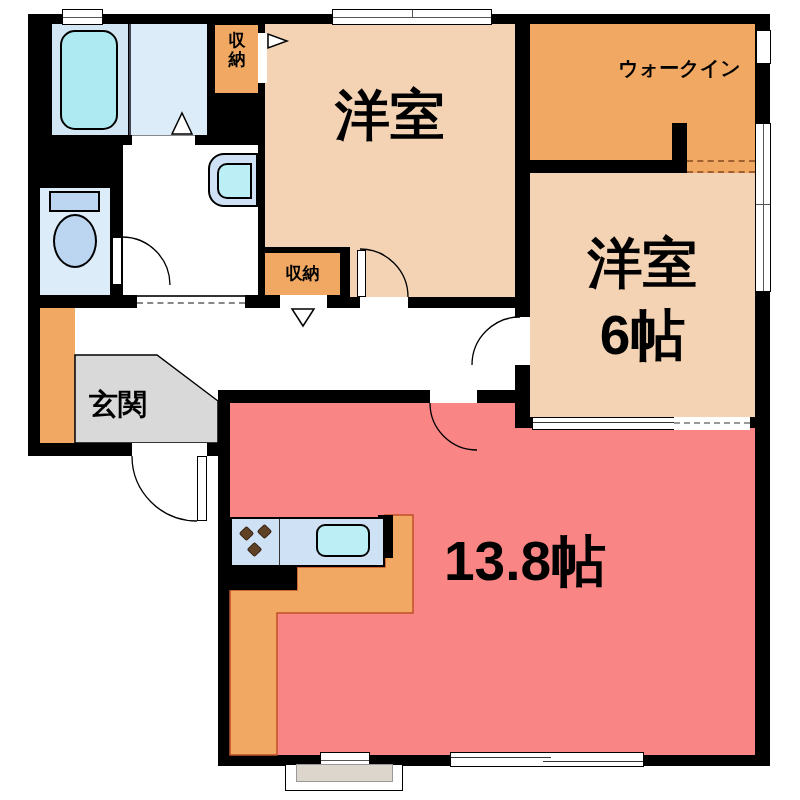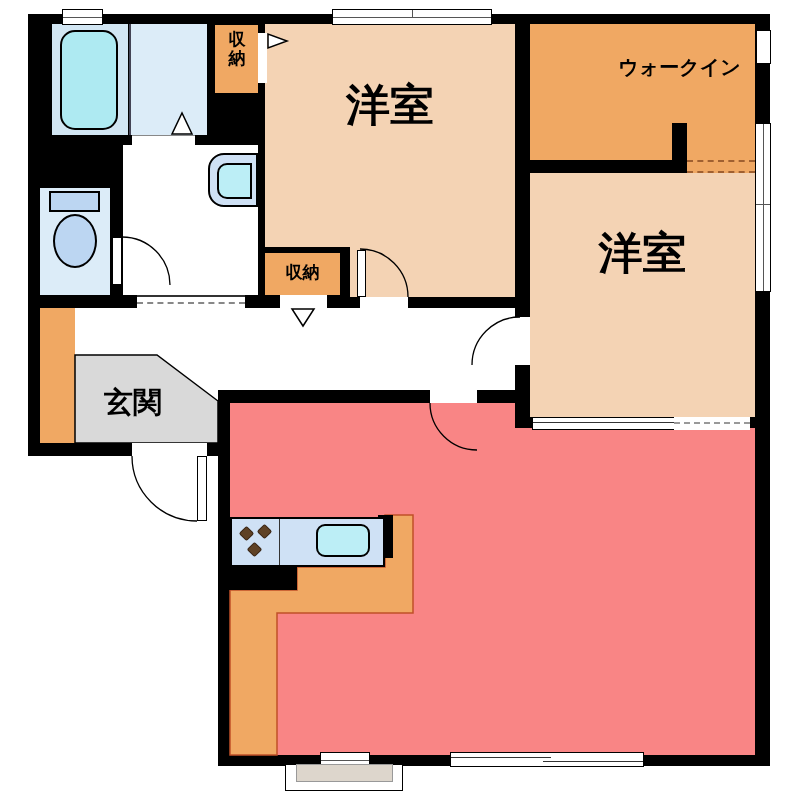--- a/index.html
+++ b/index.html
@@ -14,22 +14,22 @@
   .bath{background:#d2e6f3;}
   .wash{background:#dcecf8;}
   .fixture{background:#bcd6f2;border:2px solid #000;}
   .tub{background:#aeeaf2;border:2px solid #000;border-radius:15px;}
   .counter{background:#cfe1f5;border:2px solid #000;}
   .sink{background:#bceef6;border:2px solid #000;border-radius:9px;}
   .gray-line{background:#333;}
   .win{background:#fff;border:1px solid #000;}
   .win .midline-h{position:absolute;left:0;right:0;top:50%;height:1px;background:#555;}
   .win .midline-v{position:absolute;top:0;bottom:0;left:50%;width:1px;background:#555;}
-  .lbl{text-align:center;line-height:1.3;font-family:Liberation Mono, monospace;}
-  .big{font-size:44px;}
+  .lbl{text-align:center;line-height:1.3;}
+  .big{font-size:55px;}
   .mid{font-size:29px;}
   .small{font-size:20px;line-height:1.35;}
   .tiny{font-size:17px;line-height:1.1;}
   .ldk-name{letter-spacing:14px;}
   .dash-open{background:#f0a863;border-top:2px dashed #a06030;border-bottom:2px dashed #a06030;}
   .burner{position:absolute;width:9px;height:9px;background:#5f4226;border:1px solid #35200f;transform:rotate(45deg);border-radius:2px;}
   svg{position:absolute;left:0;top:0;}
 </style>
 </head>
 <body>
@@ -134,24 +134,26 @@
   </svg>
 
   <div class="abs lbl big" style="left:270px;top:80px;width:240px;">
     <div>洋室</div>
   </div>
   <div class="abs lbl small" style="left:530px;top:55px;width:259px;padding-left:20px;">
     <div>ウォークイン</div>
   </div>
   <div class="abs lbl big" style="left:530px;top:228px;width:225px;">
     <div>洋室</div>
+    <div>6帖</div>
   </div>
   <div class="abs lbl big" style="left:365px;top:522px;width:320px;line-height:1.45;">
+    <div>13.8帖</div>
   </div>
-  <div class="abs lbl mid" style="left:77px;top:386px;width:112px;">
+  <div class="abs lbl mid" style="left:62px;top:386px;width:112px;">
     <div>玄関</div>
   </div>
   <div class="abs lbl tiny" style="left:227px;top:32px;width:20px;word-break:break-all;">
     <div>収納</div>
   </div>
   <div class="abs lbl tiny" style="left:265px;top:265px;width:75px;">
     <div>収納</div>
   </div>
 
 </div>

